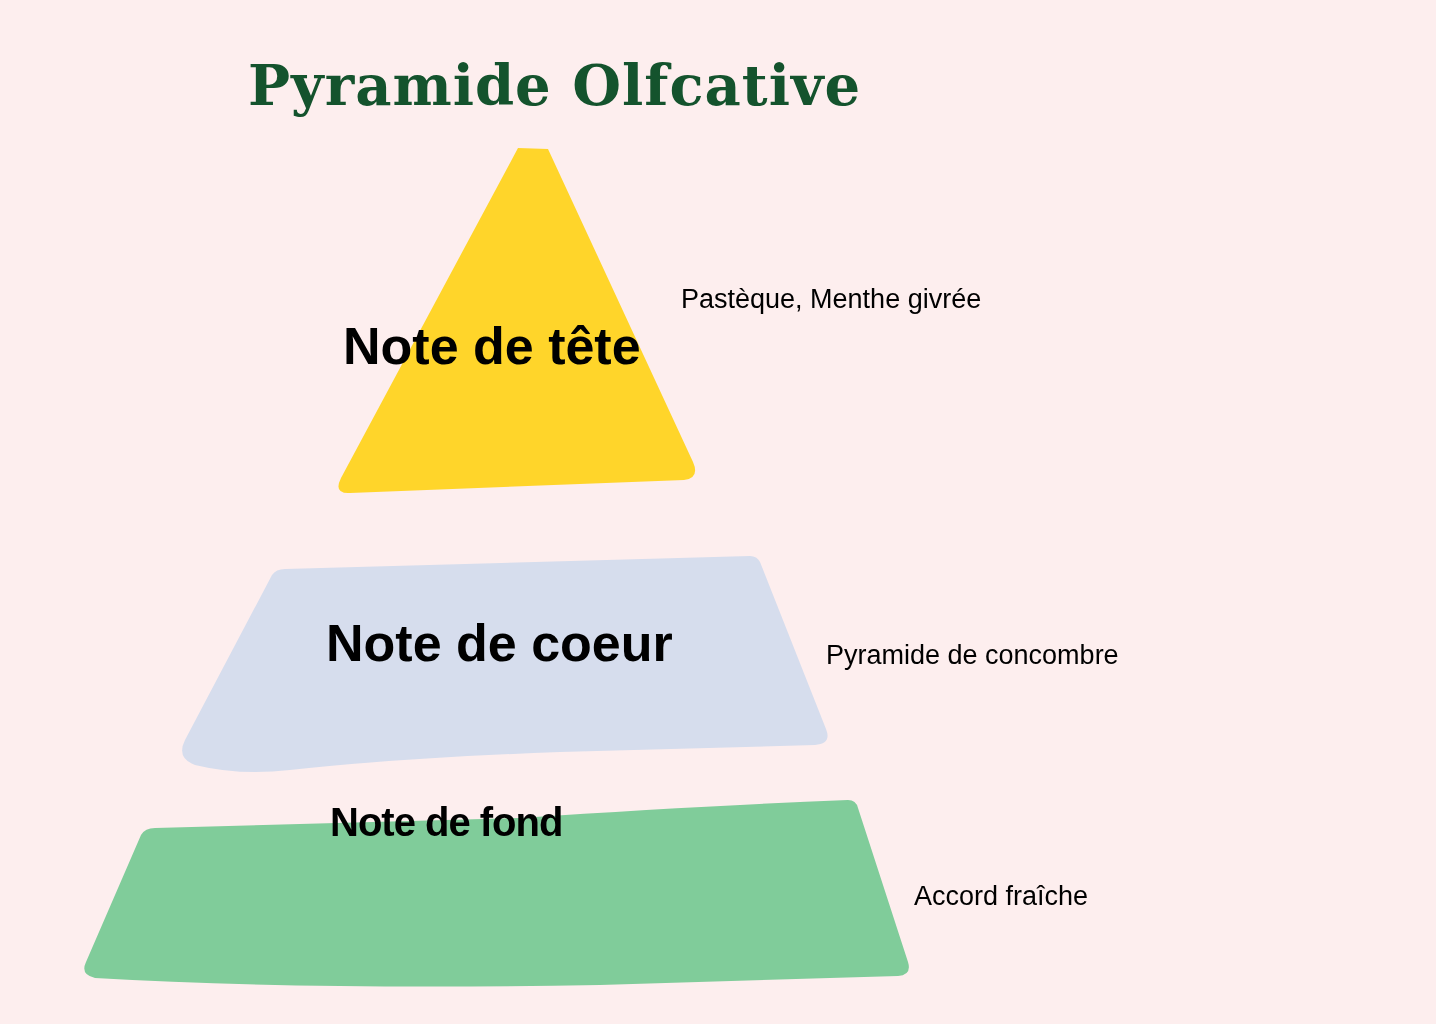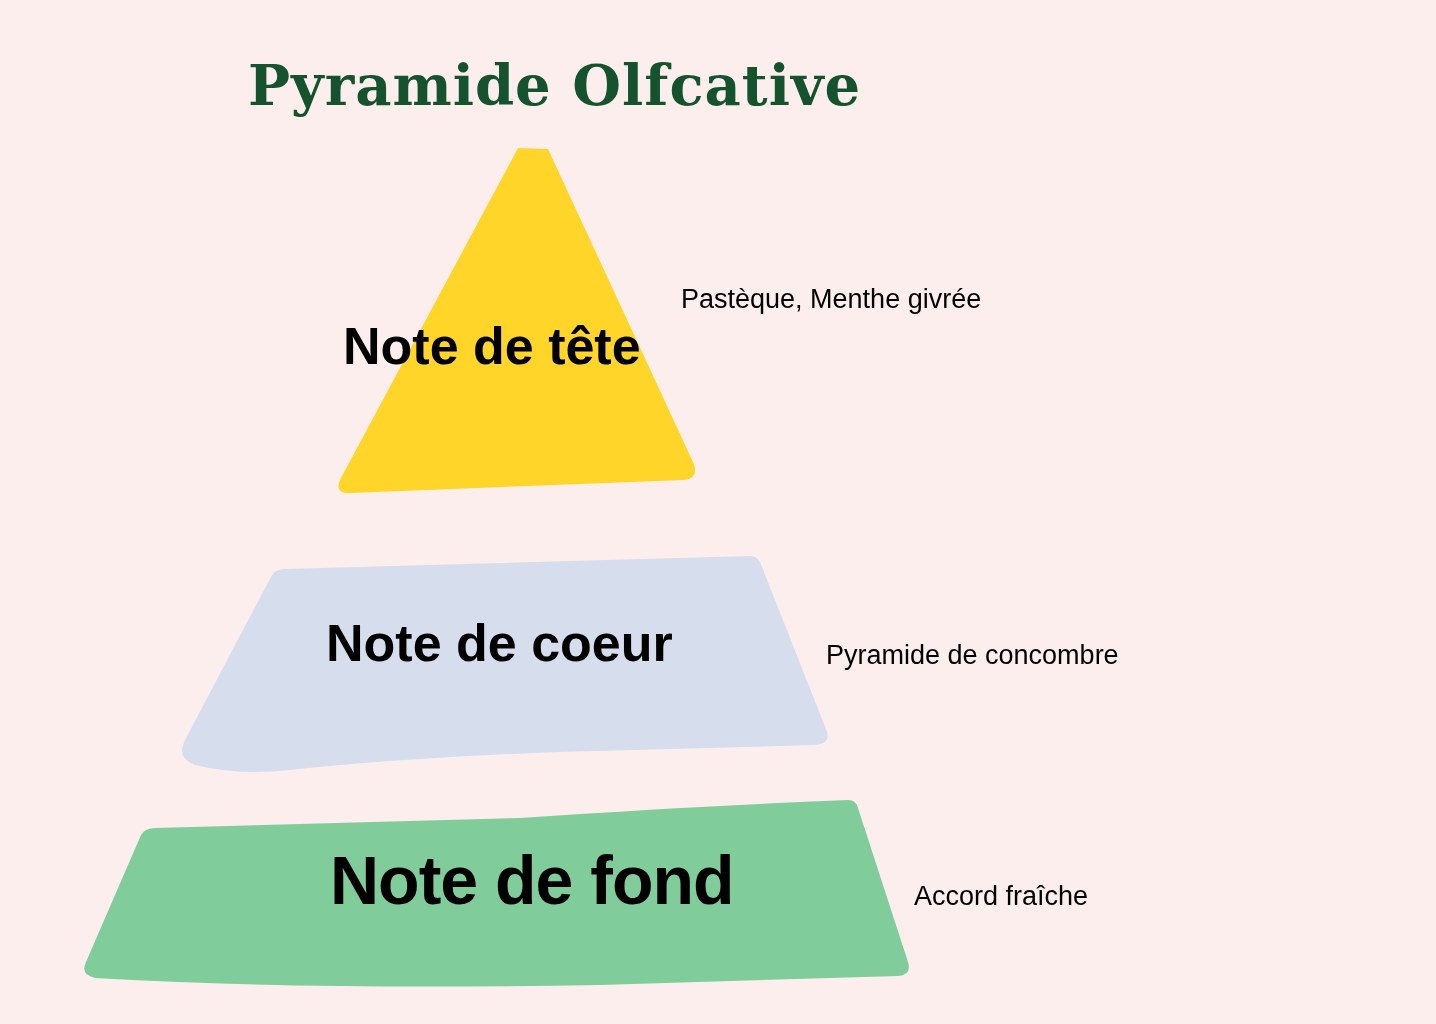--- a/index.html
+++ b/index.html
@@ -25,21 +25,21 @@
     .tier-label {
       position: absolute;
       font-family: Liberation Sans, sans-serif;
       font-weight: bold;
       color: #000;
       white-space: nowrap;
       line-height: 1;
     }
     .tier-head { left: 343px; top: 320px; font-size: 52px; }
     .tier-heart { left: 326px; top: 617px; font-size: 52px; }
-    .tier-base { left: 330px; top: 846px; font-size: 68px; letter-spacing: -1px; }
+    .tier-base { left: 330px; top: 802px; font-size: 40px; letter-spacing: -1px; }
     .ingredient {
       position: absolute;
       font-family: "Liberation Sans", sans-serif;
       font-size: 27px;
       color: #000;
       white-space: nowrap;
       line-height: 1;
     }
     .ing-head { left: 681px; top: 286px; }
     .ing-heart { left: 826px; top: 642px; }

